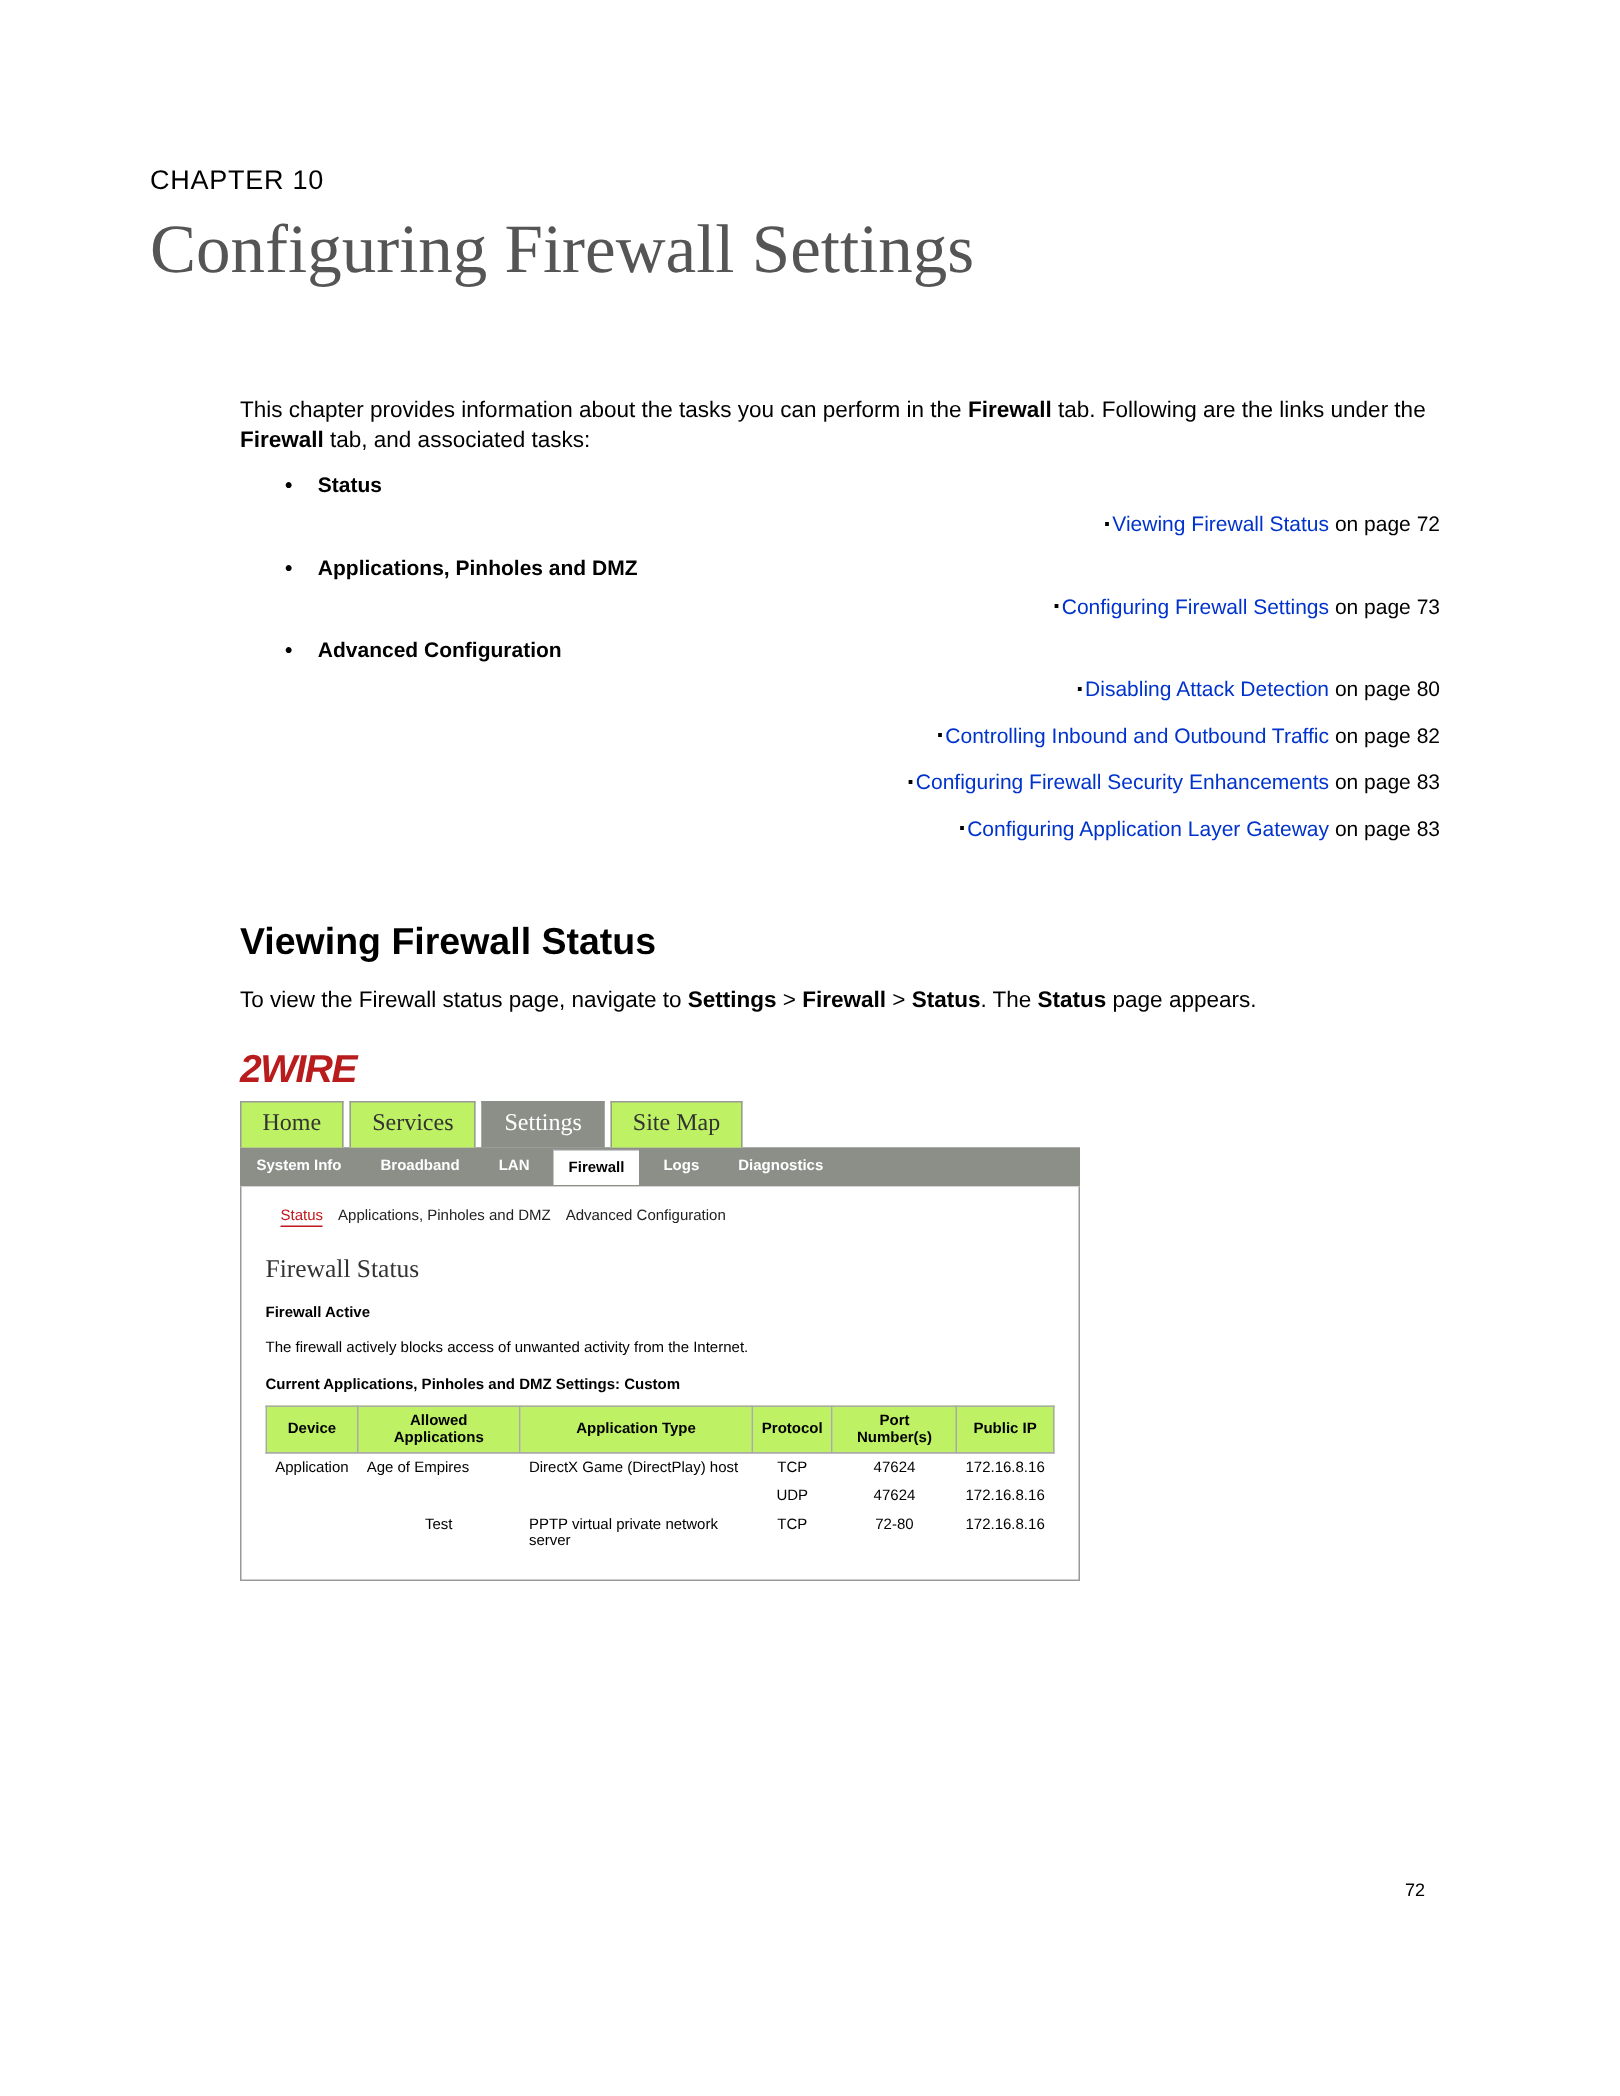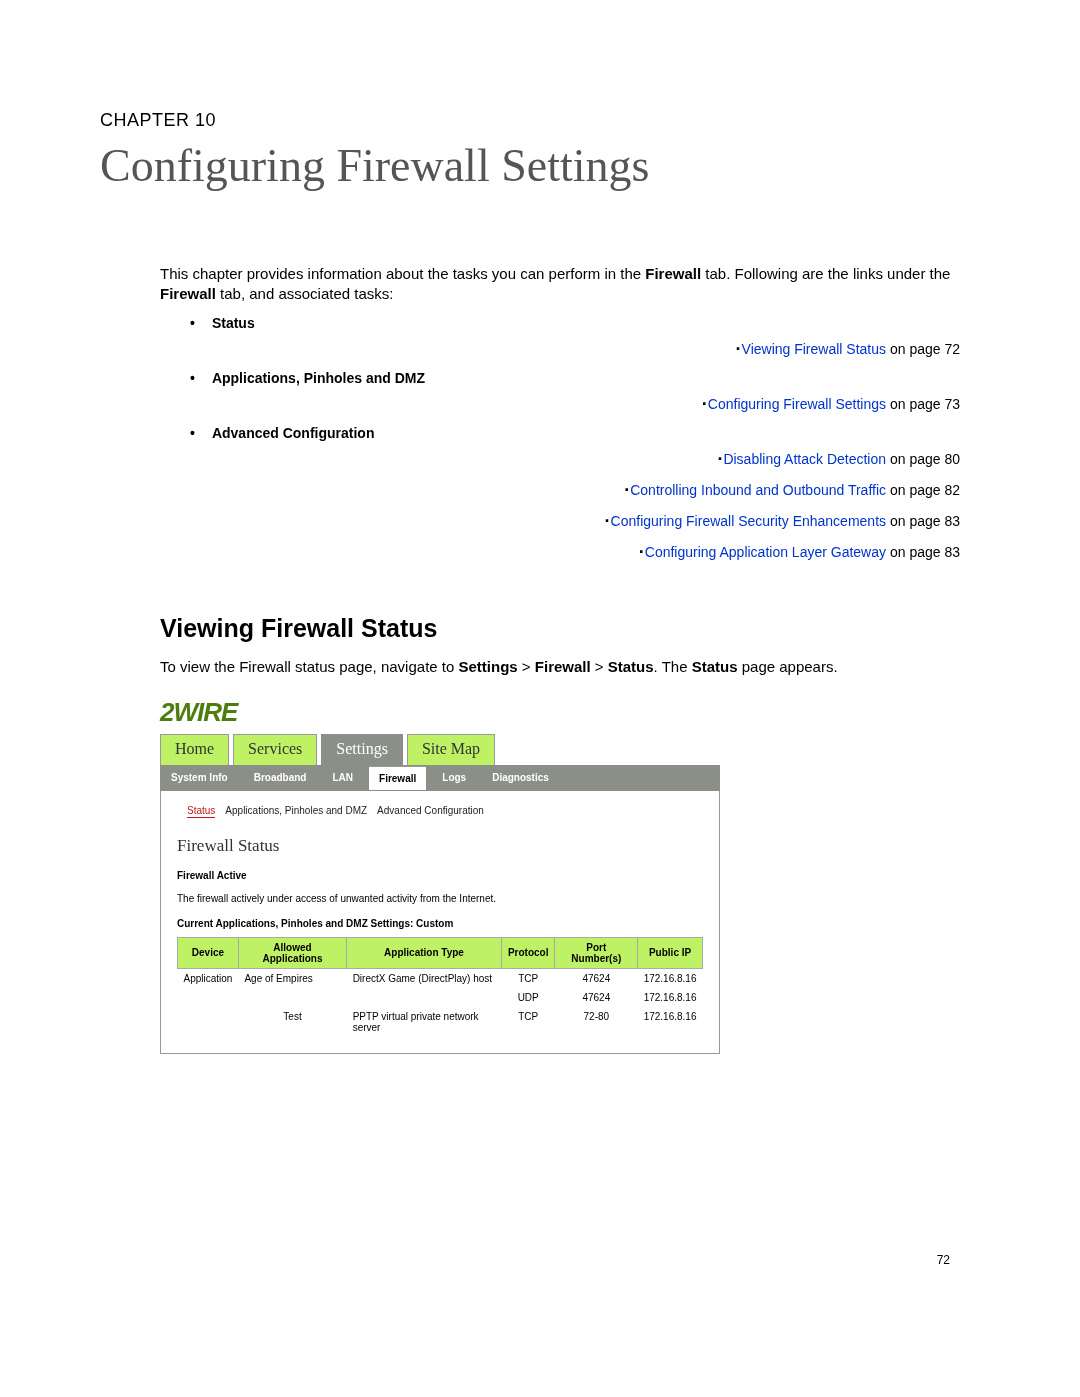--- a/index.html
+++ b/index.html
@@ -88,21 +88,21 @@
   .shot {
     margin-left: 60px;
     width: 560px;
     font-family: Verdana, Geneva, sans-serif;
   }
   .brand {
     font-family: Arial, Helvetica, sans-serif;
     font-size: 26px;
     font-weight: 900;
     font-style: italic;
-    color: #4d7c0f;
+    color: #b91c1c;
     letter-spacing: -1px;
     padding: 2px 0 6px 0;
   }
   .tabs-main {
     display: flex;
     gap: 4px;
   }
   .tab-main {
     border: 1px solid #999;
     border-bottom: none;
@@ -261,21 +261,21 @@
 
     <div class="panel-body">
       <div class="subsub">
         <span class="sel">Status</span>
         <span>Applications, Pinholes and DMZ</span>
         <span>Advanced Configuration</span>
       </div>
 
       <div class="fw-title">Firewall Status</div>
       <div class="fw-sub1">Firewall Active</div>
-      <div class="fw-desc">The firewall actively under access of unwanted activity from the Internet.</div>
+      <div class="fw-desc">The firewall actively blocks access of unwanted activity from the Internet.</div>
       <div class="fw-sub2">Current Applications, Pinholes and DMZ Settings: Custom</div>
 
       <table class="fw-table">
         <thead>
           <tr>
             <th>Device</th>
             <th>Allowed Applications</th>
             <th>Application Type</th>
             <th>Protocol</th>
             <th>Port Number(s)</th>

